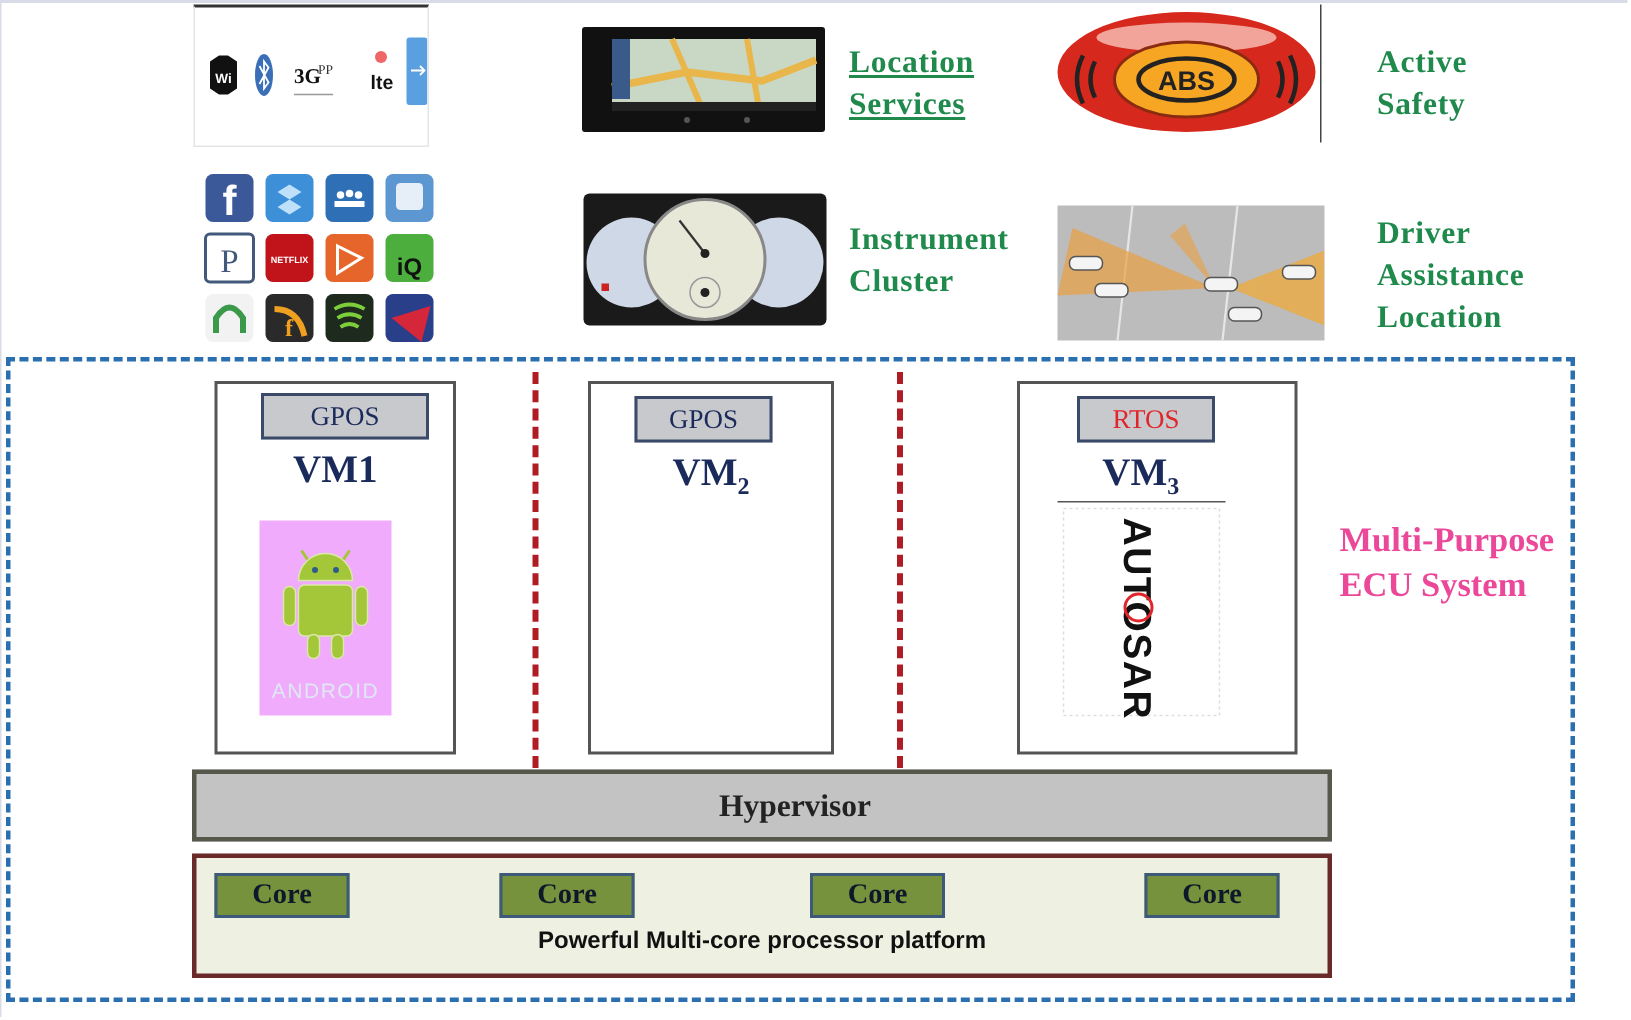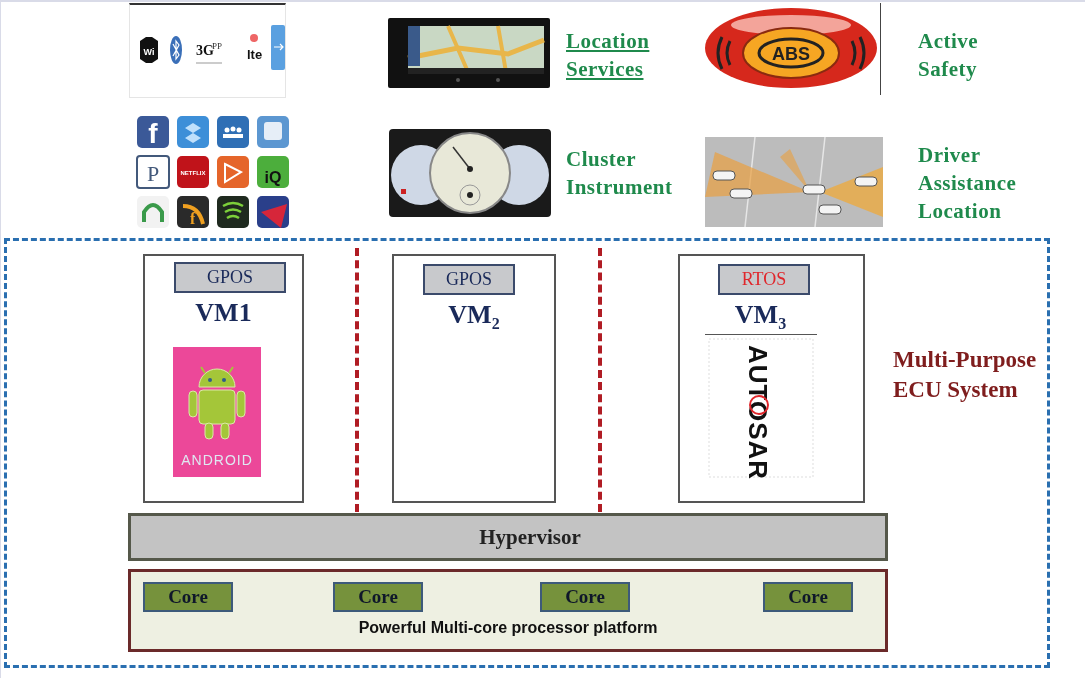--- a/index.html
+++ b/index.html
@@ -11,21 +11,21 @@
   .ecu-border { position:absolute; left:4px; top:238px; width:1046px; height:430px; border:3px dashed #2a6fb0; box-sizing:border-box; }
   .vm-box { position:absolute; border:2px solid #555; background:#fff; box-sizing:border-box; }
   .os-tag { position:absolute; background:#c8c9cc; border:2px solid #3b4a6b; box-sizing:border-box; text-align:center; font-size:18px; line-height:26px; font-family:"Liberation Serif", serif; }
   .vm-title { position:absolute; text-align:center; font-weight:bold; color:#1a2a5a; font-size:26px; font-family:"Liberation Serif", serif; }
   .vm-title sub { font-size:16px; }
   .sep { position:absolute; width:0; border-left:4px dashed #b01c24; }
   .hypervisor { position:absolute; left:128px; top:513px; width:760px; height:48px; background:#c3c3c3; border:3px solid #55584a; box-sizing:border-box; text-align:center; font-weight:bold; font-size:21px; line-height:42px; color:#222;padding-left:44px; }
   .platform { position:absolute; left:128px; top:569px; width:760px; height:83px; background:#eef0e2; border:3px solid #6b2a2a; box-sizing:border-box; }
   .core { position:absolute; top:10px; width:90px; height:30px; background:#76923c; border:2px solid #3d5a7a; box-sizing:border-box; text-align:center; font-weight:bold; font-size:19px; line-height:26px; color:#0f172a; }
   .platform-label { position:absolute; left:0; right:0; top:47px; text-align:center; font-family:"Liberation Sans", sans-serif; font-weight:bold; font-size:16px; color:#111; }
-  .ecu-label { position:absolute; left:893px; top:345px; font-weight:bold; font-size:23px; line-height:30px; color:#7f1d1d; }
+  .ecu-label { position:absolute; left:893px; top:345px; font-weight:bold; font-size:23px; line-height:30px; color:#ec4899; }
 </style>
 </head>
 <body>
 
 <div class="frame"></div>
 
 <div class="img-box" style="left:129px;top:3px;width:155px;height:92px;background:#fff;border:1px solid #e5e5e5;border-top:2px solid #333;">
   <svg width="155" height="92" viewBox="0 0 155 92">
     <g>
       <polygon points="10,36 16,32 22,32 28,36 28,54 22,58 16,58 10,54" fill="#111"></polygon>
@@ -146,22 +146,22 @@
     <circle cx="130" cy="46" r="30" fill="#cfd8e6"></circle>
     <circle cx="81" cy="44" r="40" fill="#e8e8d8" stroke="#888" stroke-width="2"></circle>
     <line x1="81" y1="40" x2="64" y2="18" stroke="#333" stroke-width="1.5"></line>
     <circle cx="81" cy="40" r="3" fill="#222"></circle>
     <circle cx="81" cy="66" r="10" fill="none" stroke="#999" stroke-width="1"></circle>
     <circle cx="81" cy="66" r="3" fill="#222"></circle>
     <rect x="12" y="60" width="5" height="5" fill="#c22"></rect>
   </svg>
 </div>
 <div class="abs green-label" style="left:566px;top:145px;">
+  <div>Instrument</div>
   <div>Cluster</div>
-  <div>Instrument</div>
 </div>
 
 <div class="img-box" style="left:705px;top:137px;width:178px;height:90px;background:#bcbcbc;">
   <svg width="178" height="90" viewBox="0 0 178 90">
     <path d="M50,0 L40,90 M120,0 L110,90" stroke="#e6e6e6" stroke-width="1.5" fill="none"></path>
     <polygon points="105,55 10,15 0,60" fill="#e9a040" opacity="0.7"></polygon>
     <polygon points="115,55 178,30 178,80" fill="#f2a830" opacity="0.7"></polygon>
     <polygon points="105,55 75,20 85,12" fill="#e9a040" opacity="0.6"></polygon>
     <g fill="#f4f4f4" stroke="#555" stroke-width="1">
       <rect x="8" y="34" width="22" height="9" rx="4"></rect>
@@ -179,21 +179,21 @@
 </div>
 
 <div class="ecu-border"></div>
 
 <div class="sep" style="left:355px;top:248px;height:264px;"></div>
 <div class="sep" style="left:598px;top:248px;height:264px;"></div>
 
 <div class="vm-box" style="left:143px;top:254px;width:161px;height:249px;">
   <div class="os-tag" style="left:29px;top:6px;width:112px;height:31px;color:#1a2a5a;">GPOS</div>
   <div class="vm-title" style="left:0;right:0;top:42px;"><span>VM</span><span>1</span></div>
-  <div class="img-box" style="left:28px;top:91px;width:88px;height:130px;background:#ec4899;text-decoration:underline;">
+  <div class="img-box" style="left:28px;top:91px;width:88px;height:130px;background:#f0abfc;text-decoration:underline;">
     <svg width="88" height="130" viewBox="0 0 88 130">
       <g fill="#a4c639" stroke="#dbe9a8" stroke-width="1">
         <path d="M26,40 A18,18 0 0 1 62,40 Z"></path>
         <line x1="32" y1="26" x2="28" y2="20" stroke="#a4c639" stroke-width="2"></line>
         <line x1="56" y1="26" x2="60" y2="20" stroke="#a4c639" stroke-width="2"></line>
         <rect x="26" y="43" width="36" height="34" rx="4"></rect>
         <rect x="16" y="44" width="8" height="26" rx="4"></rect>
         <rect x="64" y="44" width="8" height="26" rx="4"></rect>
         <rect x="32" y="76" width="8" height="16" rx="4"></rect>
         <rect x="48" y="76" width="8" height="16" rx="4"></rect>

